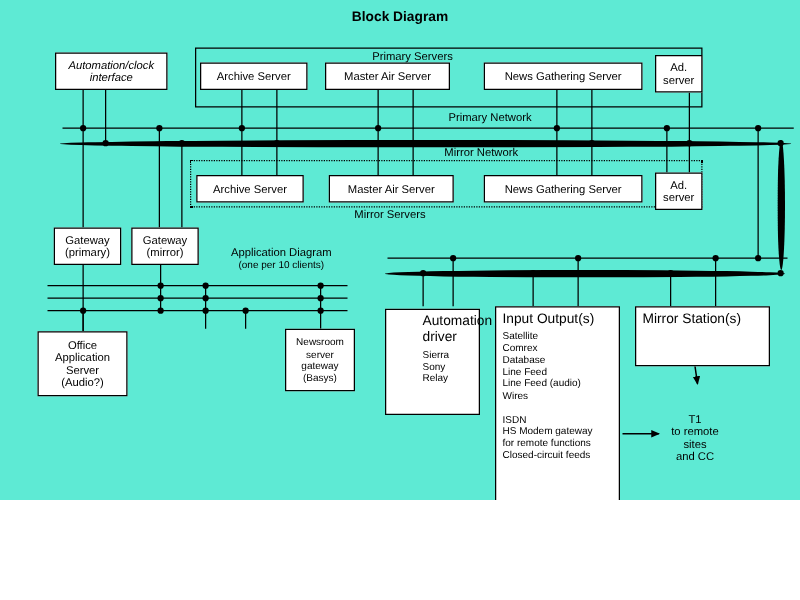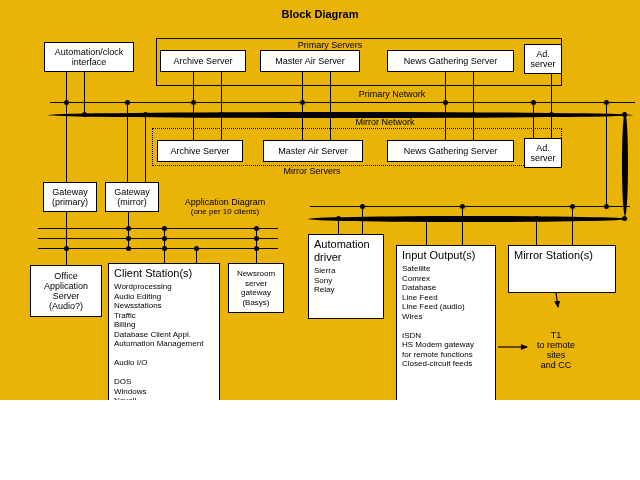--- a/index.html
+++ b/index.html
@@ -4,21 +4,21 @@
 <title>Block Diagram</title>
 <style>
   html,body{margin:0;padding:0;background:#ffffff;}
   body{
     font-family:"Liberation Sans","DejaVu Sans",sans-serif;
     color:#000000;
   }
   #canvas{
     position:relative;
     width:640px;height:400px;
-    background:#eab308;
+    background:#5eead4;
     overflow:hidden;
   }
   
   .box{
     position:absolute;
     border:1px solid #000;
     background:#fff;
     box-sizing:border-box;
     display:flex;
     flex-direction:column;
@@ -115,21 +115,21 @@
 <div id="canvas">
 
   <div class="title" style="left:320px;top:8px;">Block Diagram</div>
 
   <div class="group" style="left:156px;top:38px;width:406px;height:48px;"></div>
   <div class="lbl c" style="left:330px;top:40px;">Primary Servers</div>
 
   <div class="group dotted" style="left:152px;top:128px;width:410px;height:38px;"></div>
   <div class="lbl c" style="left:312px;top:166px;">Mirror Servers</div>
 
-  <div class="box" style="left:44px;top:42px;width:90px;height:30px;white-space:pre-line;">Automation/clock
+  <div class="box" style="left:44px;top:42px;width:90px;height:30px;white-space:pre-line;font-style:italic;">Automation/clock
 interface</div>
 
   <div class="box" style="left:160px;top:50px;width:86px;height:22px;">Archive Server</div>
   <div class="box" style="left:260px;top:50px;width:100px;height:22px;">Master Air Server</div>
   <div class="box" style="left:387px;top:50px;width:127px;height:22px;">News Gathering Server</div>
   <div class="box" style="left:524px;top:44px;width:38px;height:30px;white-space:pre-line;">Ad.
 server</div>
 
   <div class="box" style="left:157px;top:140px;width:86px;height:22px;">Archive Server</div>
   <div class="box" style="left:263px;top:140px;width:100px;height:22px;">Master Air Server</div>
@@ -156,44 +156,27 @@
   <div class="box" style="left:43px;top:182px;width:54px;height:30px;white-space:pre-line;">Gateway
 (primary)</div>
   <div class="box" style="left:105px;top:182px;width:54px;height:30px;white-space:pre-line;">Gateway
 (mirror)</div>
 
   <div class="box" style="left:30px;top:265px;width:72px;height:52px;white-space:pre-line;">Office
 Application
 Server
 (Audio?)</div>
 
-  <div class="box listbox" style="left:108px;top:263px;width:112px;height:178px;">
-    <div class="boxhead">Client Station(s)</div>
-    <div class="listitems">Wordprocessing
-Audio Editing
-Newsstations
-Traffic
-Billing
-Database  Client Appl.
-Automation Management
-
-Audio I/O
-
-DOS
-Windows
-Novell
-TCP/IP</div>
-  </div>
 
   <div class="box" style="left:228px;top:263px;width:56px;height:50px;white-space:pre-line;font-size:8px;line-height:9.5px;">Newsroom
 server
 gateway
 (Basys)</div>
 
-  <div class="box listbox" style="left:308px;top:234px;width:76px;height:85px;">
+  <div class="box listbox" style="left:308px;top:247px;width:76px;height:85px;padding-left:24px;">
     <div class="boxhead" style="white-space:pre-line;">Automation
 driver</div>
     <div class="listitems">Sierra
 Sony
 Relay</div>
   </div>
 
   <div class="box listbox" style="left:396px;top:245px;width:100px;height:158px;">
     <div class="boxhead">Input Output(s)</div>
     <div class="listitems">Satellite

